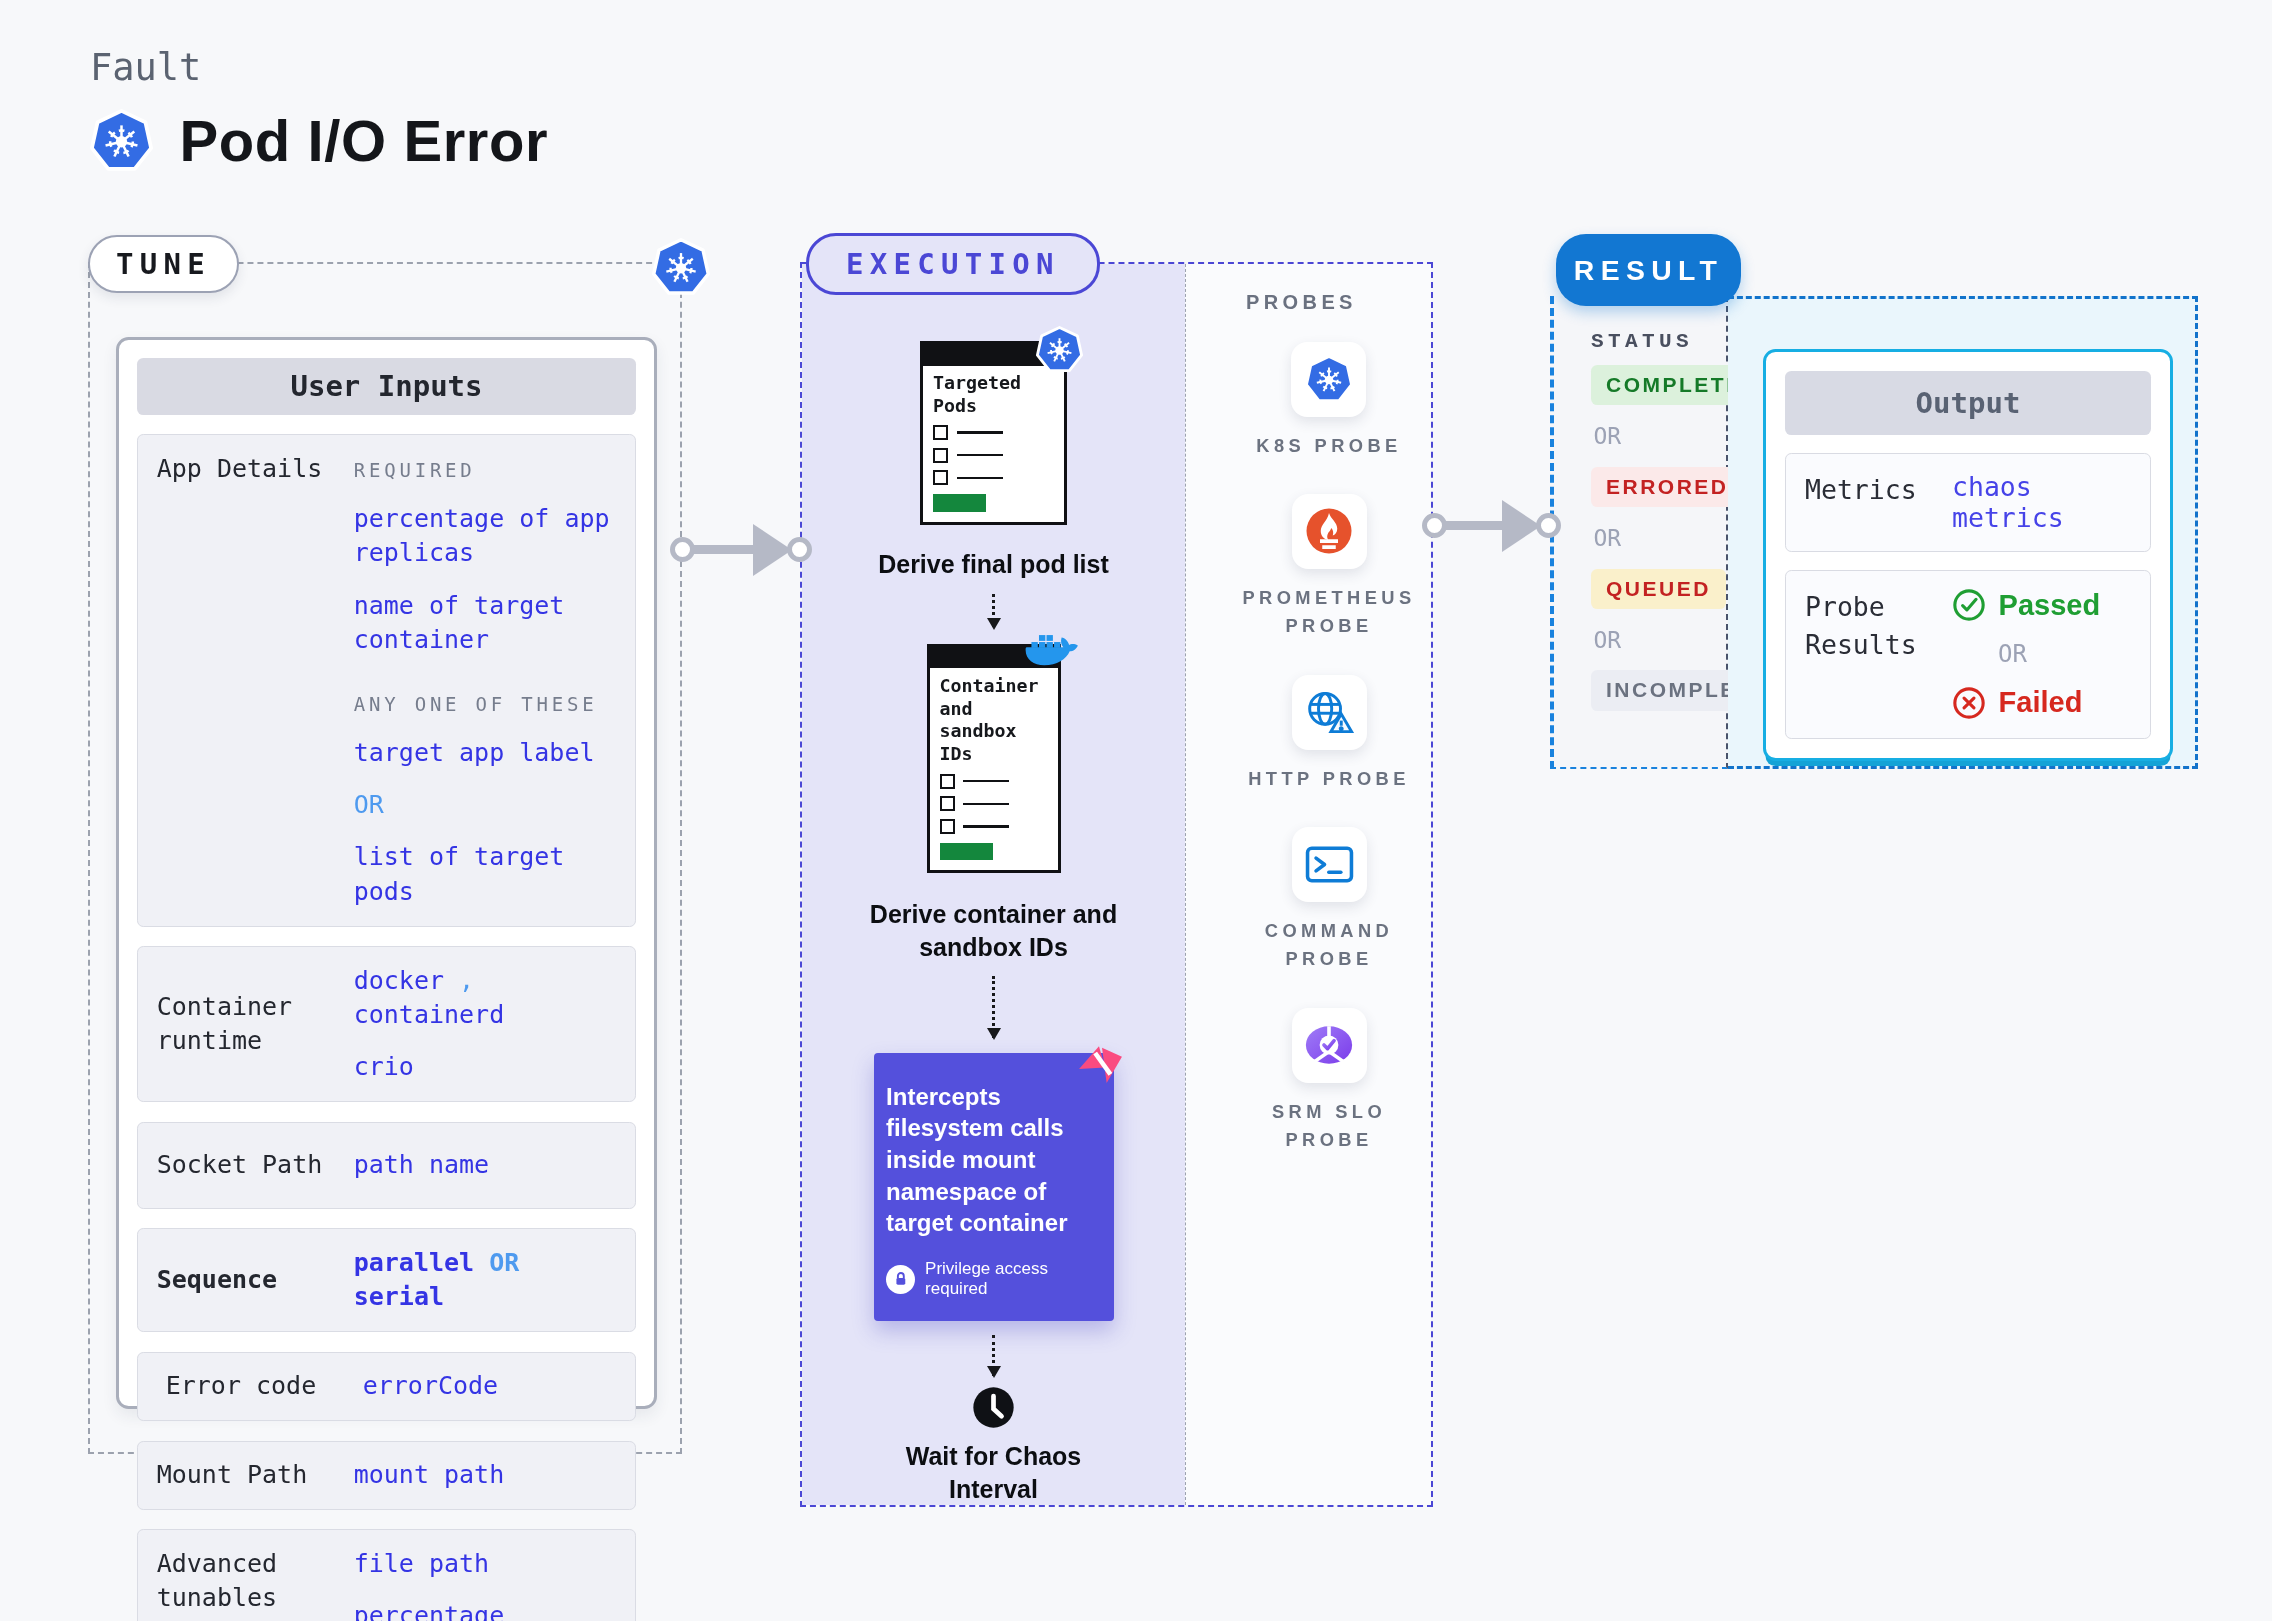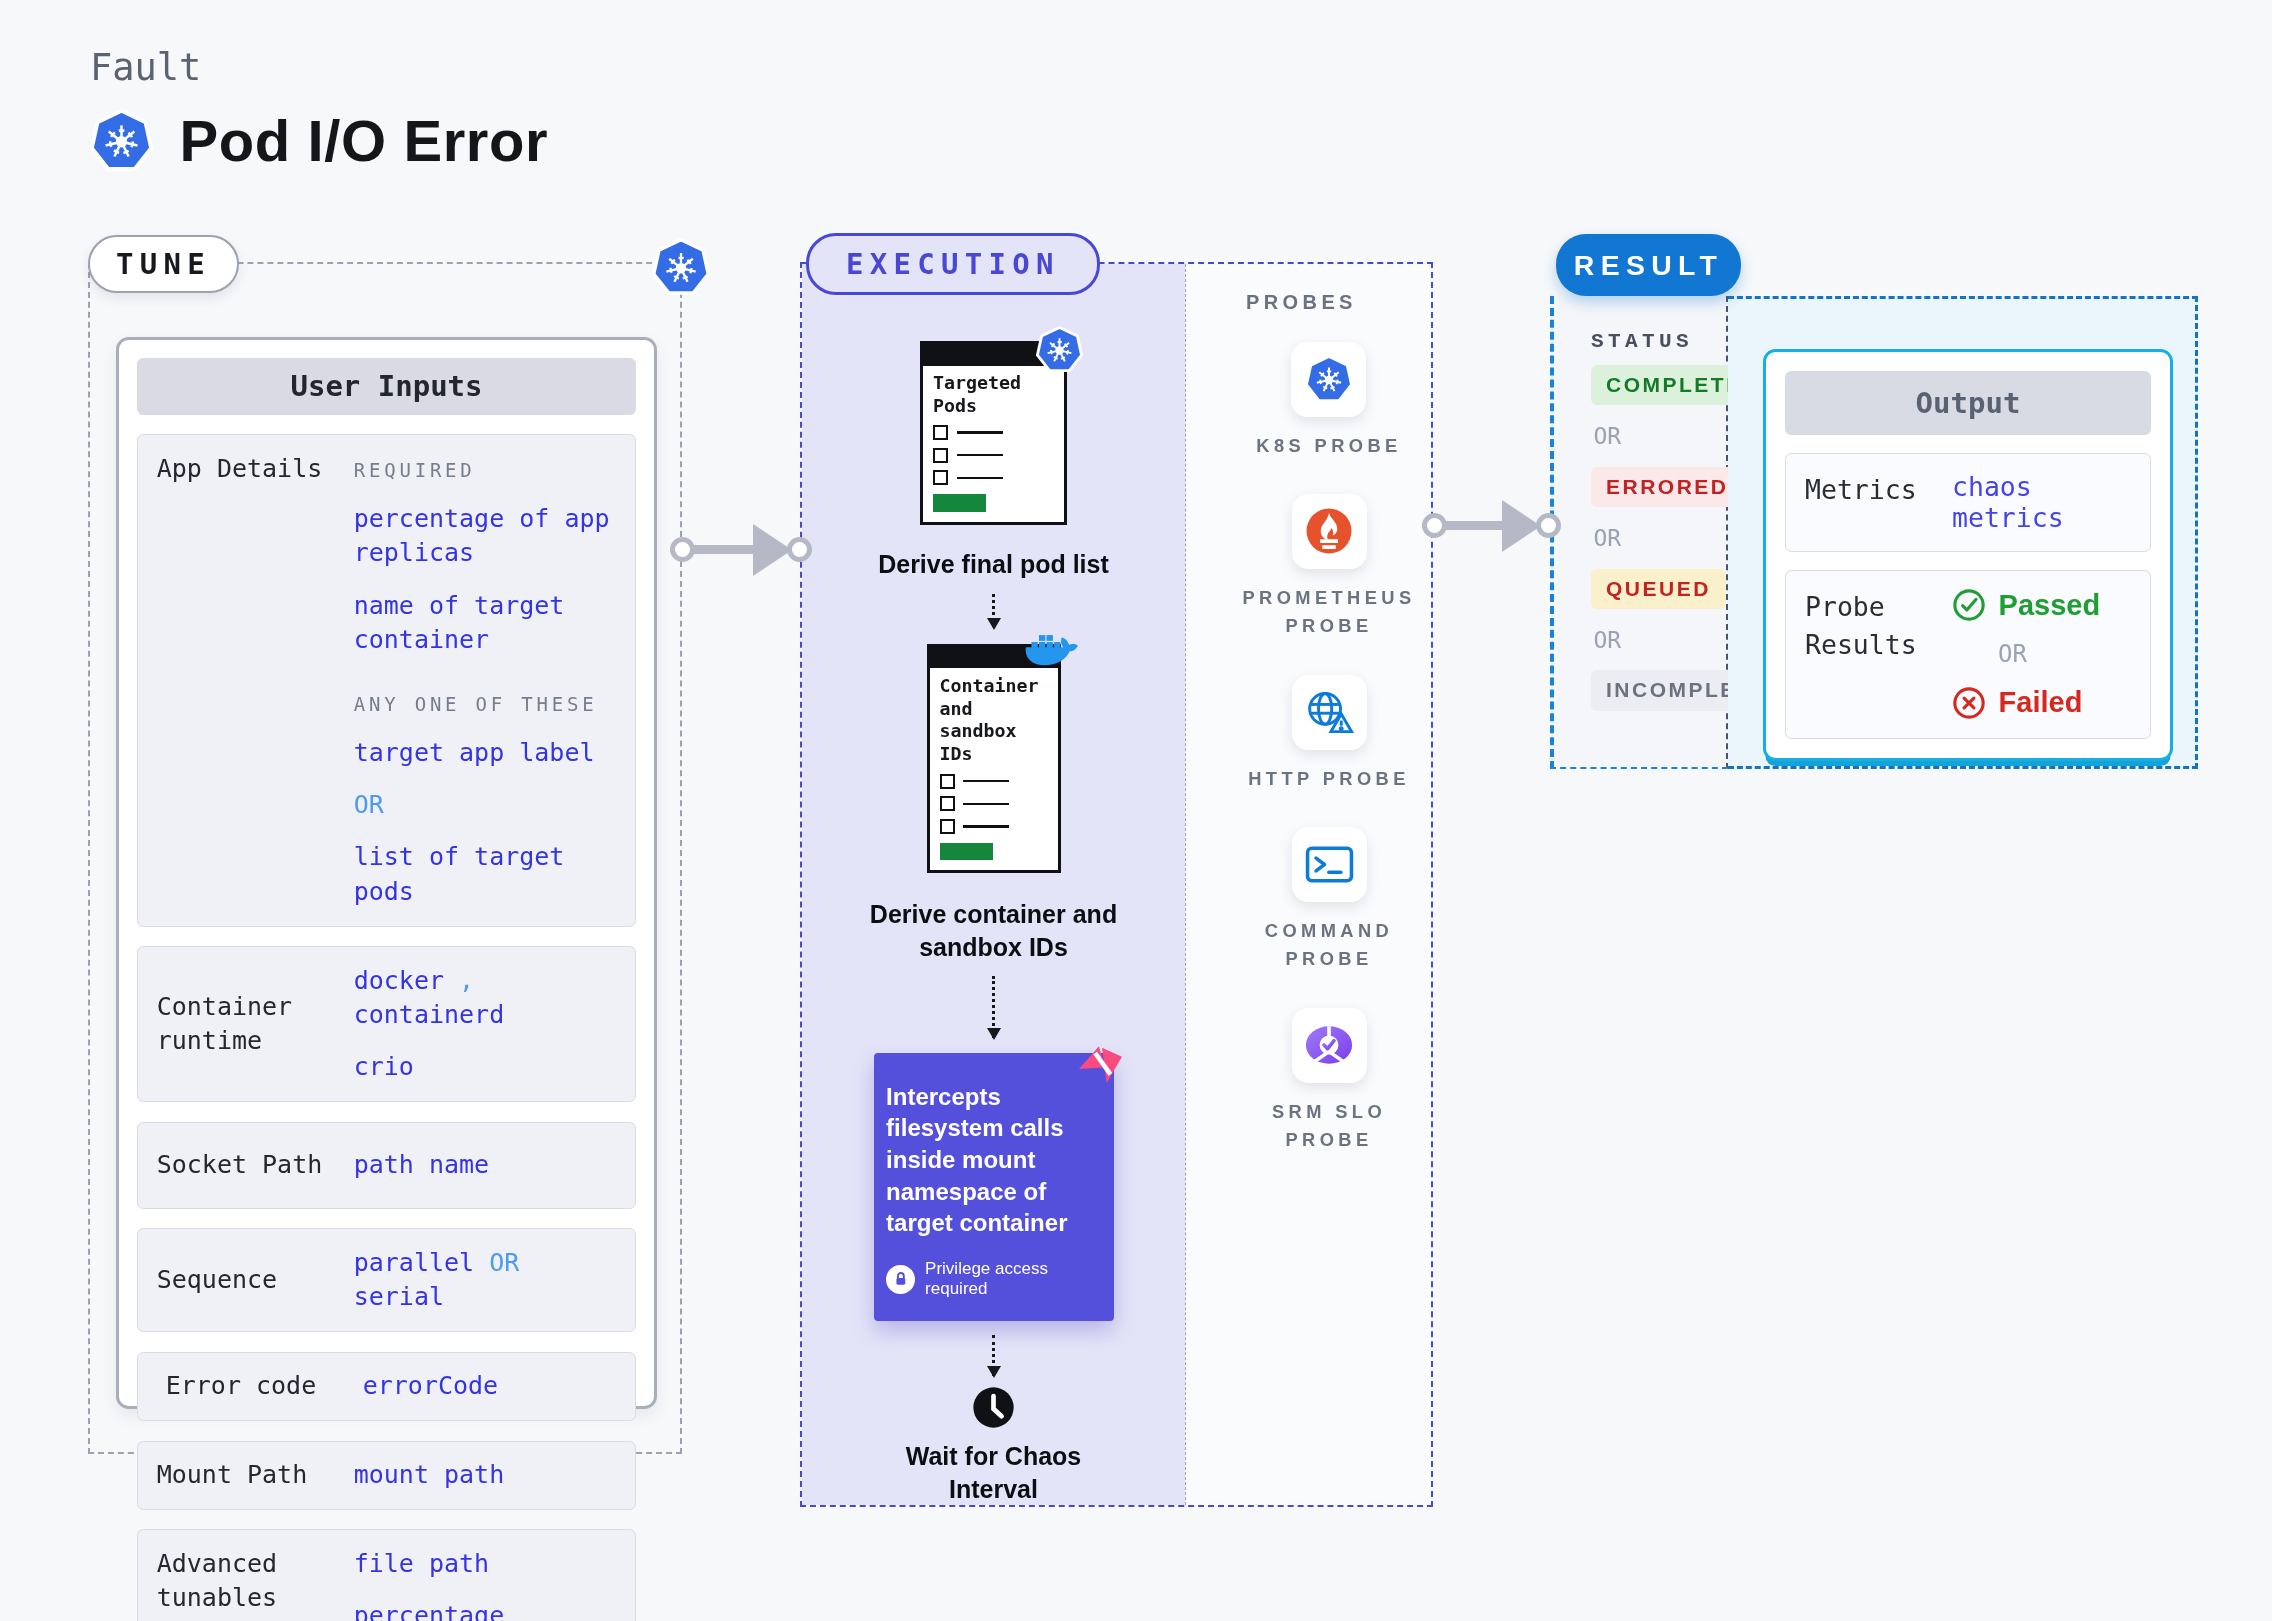--- a/index.html
+++ b/index.html
@@ -14,21 +14,21 @@
                 font-family:"Liberation Sans","DejaVu Sans",sans-serif;}
   .k8s-title{width:63px;height:63px;}
 
   
   .pill{position:absolute;display:flex;align-items:center;justify-content:center;
         font-weight:bold;letter-spacing:6.3px;z-index:5;border-radius:30px;}
   .tune-pill{left:88px;top:235px;width:147px;height:54px;background:#fff;border:2.5px solid #9CA2B4;
              font-size:29px;color:#17191E;box-shadow:0 5px 11.4px rgba(40,50,80,.10);}
   .exec-pill{left:806px;top:233px;height:56px;padding:0 37px;background:#E4E4F8;border:3.2px solid #4B47D5;
              font-size:29px;color:#4B47D5;}
-  .result-pill{left:1556px;top:234px;width:185px;height:62px;background:#1277D2;color:#fff;font-size:28.4px;
+  .result-pill{left:1556px;top:234px;width:185px;height:72px;background:#1277D2;color:#fff;font-size:28.4px;
                font-family:"Liberation Sans","DejaVu Sans",sans-serif;box-shadow:0 6.3px 14px rgba(18,119,210,.30);}
 
   
   .tune-box{position:absolute;left:88px;top:262px;width:594px;height:1192px;border:2.5px dashed #9CA2AE;box-sizing:border-box;}
   .tune-k8s{position:absolute;left:652px;top:238px;width:58px;height:58px;z-index:6;}
   .user-card{position:absolute;left:116px;top:337px;width:541px;height:1072px;background:#fff;
              border:3.2px solid #A9AEBB;border-radius:12.6px;box-sizing:border-box;padding:17.7px;
              display:flex;flex-direction:column;gap:19.6px;box-shadow:0 6.3px 15px rgba(40,50,80,.08);}
   .card-header{min-height:57px;background:#D9DAE3;border-radius:6.3px;display:flex;align-items:center;
                justify-content:center;font-size:29px;font-weight:bold;color:#23262E;flex:none;}
@@ -37,21 +37,21 @@
   .u-label{width:197px;flex:none;font-size:25px;color:#24272F;line-height:1.38;}
   .u-vals{flex:1;font-size:25px;color:#3434E4;line-height:1.38;}
   .u-heading{font-size:19px;letter-spacing:3.8px;color:#767D8D;margin:5px 0 19px;}
   .u-heading.second{margin-top:33px;}
   .u-val{margin-bottom:17.7px;}
   .u-val:last-child{margin-bottom:0;}
   .lite{color:#4E9AEF;}
   .row-app{min-height:361px;}
   .row-runtime{min-height:100px;align-items:center;}
   .row-socket{min-height:87px;align-items:center;}
-  .row-seq{min-height:58px;align-items:center;}
+  .row-seq{min-height:58px;align-items:center;font-weight:bold;}
   .row-err{min-height:62px;align-items:center;padding-left:28px;}
   .row-mount{min-height:62px;align-items:center;}
   .row-adv{min-height:133px;}
 
   
   .connector{position:absolute;display:flex;align-items:center;z-index:4;height:53px;}
   .connector .dot{width:15px;height:15px;border:5.7px solid #B5B9C6;border-radius:50%;background:#fff;flex:none;}
   .connector .bar{flex:1;height:9.5px;background:#B5B9C6;margin:0 -3.2px;}
   .connector .head{width:0;height:0;border-top:26px solid transparent;border-bottom:26px solid transparent;
                    border-left:39px solid #B5B9C6;flex:none;margin-right:-5px;}

